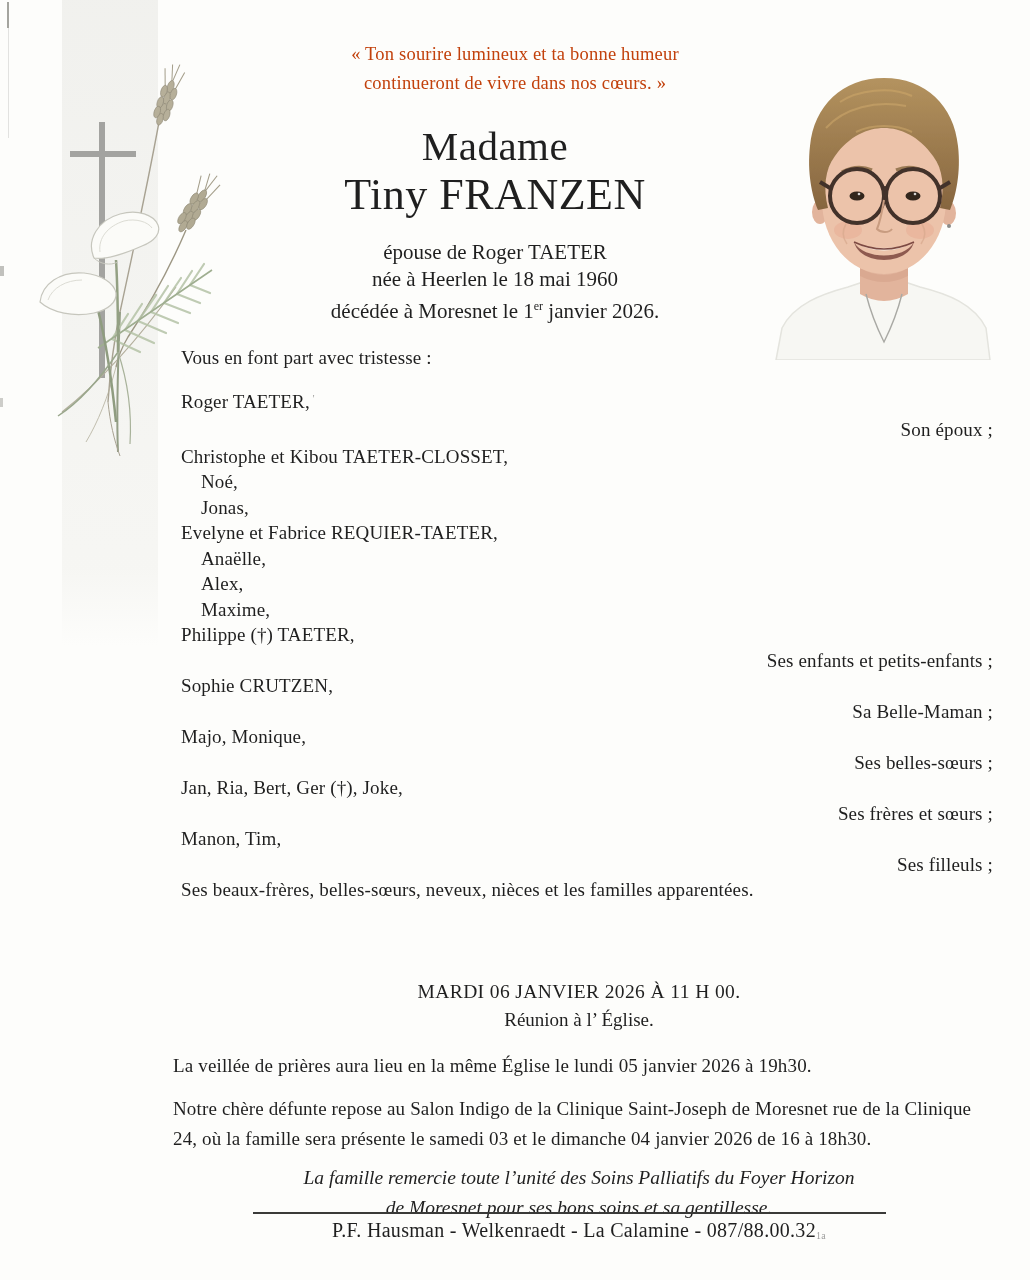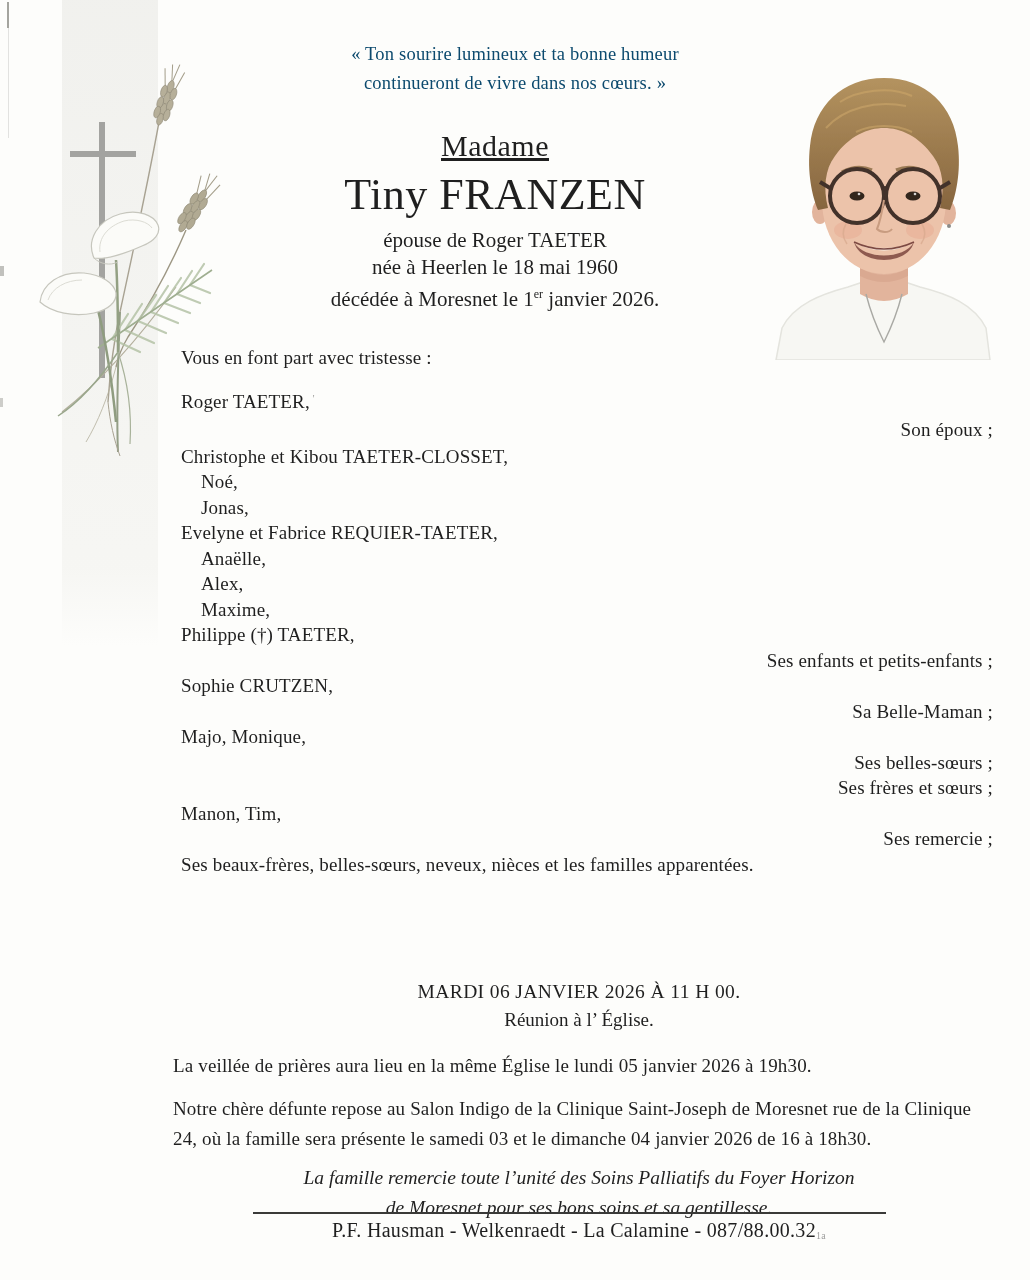--- a/index.html
+++ b/index.html
@@ -16,27 +16,27 @@
     pointer-events:none;
   }
   .edge-tick{position:absolute;background:#85857f;}
   .edge-tick.t1{left:7px;top:2px;width:2px;height:26px;opacity:.75;}
   .edge-tick.t2{left:8px;top:28px;width:1px;height:110px;opacity:.22;}
   .edge-tick.t3{left:0;top:266px;width:4px;height:10px;opacity:.5;}
   .edge-tick.t4{left:0;top:398px;width:3px;height:9px;opacity:.4;}
 
   .quote{
     position:absolute;top:40px;left:0;width:1030px;text-align:center;
-    font-size:18.5px;line-height:29px;color:#0c4a6e;letter-spacing:.2px;
+    font-size:18.5px;line-height:29px;color:#c2410c;letter-spacing:.2px;
   }
   .title-block{position:absolute;top:122px;left:170px;width:650px;text-align:center;}
-  .title-madame{font-size:30px;line-height:48px;letter-spacing:.5px;text-decoration:underline;}
+  .title-madame{font-size:41px;line-height:48px;letter-spacing:.5px;}
   .title-name{font-size:44px;line-height:50px;letter-spacing:.5px;}
   .title-sub{font-size:21px;line-height:27px;}
-  .title-sub.first{margin-top:7px;}
+  .title-sub.first{margin-top:19px;}
   .title-sub sup{font-size:12px;}
 
   .illustration{position:absolute;left:28px;top:52px;width:200px;height:410px;}
   .portrait{position:absolute;left:760px;top:72px;width:242px;height:288px;}
 
   .fam{position:absolute;top:345px;left:181px;width:812px;}
   .frow{font-size:19px;line-height:25.5px;letter-spacing:.15px;}
   .frow.ind{padding-left:20px;}
   .frow.right{text-align:right;}
   .mt-lg{margin-top:18px;}
@@ -245,23 +245,24 @@
     <div class="frow">Evelyne et Fabrice REQUIER-TAETER,</div>
     <div class="frow ind">Anaëlle,</div>
     <div class="frow ind">Alex,</div>
     <div class="frow ind">Maxime,</div>
     <div class="frow">Philippe (†) TAETER,</div>
     <div class="frow right">Ses enfants et petits-enfants ;</div>
     <div class="frow">Sophie CRUTZEN,</div>
     <div class="frow right">Sa Belle-Maman ;</div>
     <div class="frow">Majo, Monique,</div>
     <div class="frow right">Ses belles-sœurs ;</div>
+    <div class="frow">Jan, Ria, Bert, Ger (†), Joke,</div>
     <div class="frow right">Ses frères et sœurs ;</div>
     <div class="frow">Manon, Tim,</div>
-    <div class="frow right">Ses remercie ;</div>
+    <div class="frow right">Ses filleuls ;</div>
     <div class="frow">Ses beaux-frères, belles-sœurs, neveux, nièces et les familles apparentées.</div>
   </div>
 
 
   <div class="centercol date-line">MARDI 06 JANVIER 2026 À 11 H 00.</div>
   <div class="centercol meet-line">Réunion à l’ Église.</div>
 
   <div class="para vigil">La veillée de prières aura lieu en la même Église le lundi 05 janvier 2026 à 19h30.</div>
 
   <div class="para repose">

